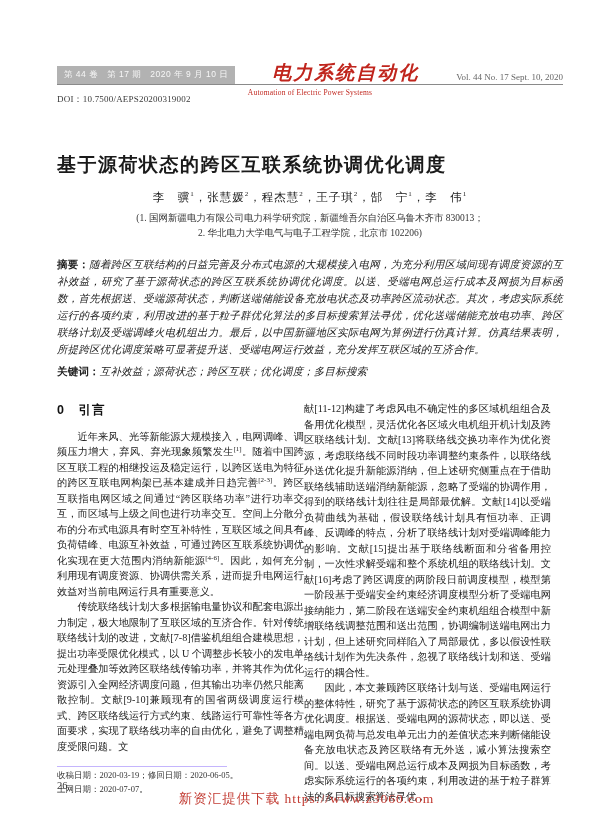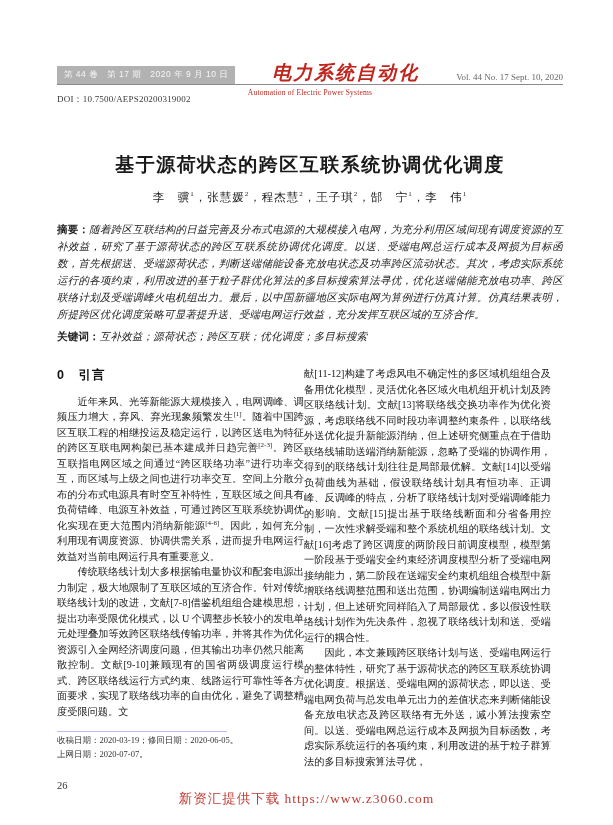--- a/index.html
+++ b/index.html
@@ -18,21 +18,21 @@
     padding:3px 7px;letter-spacing:.5px;white-space:nowrap;}
   .logo-cn{color:#c0251d;font-weight:bold;font-style:italic;font-size:19px;
     letter-spacing:2px;white-space:nowrap;transform:translateY(2px);}
   .issue-en{font-size:9px;color:#666;white-space:nowrap;padding-bottom:2px;}
   .hdr-row2{position:relative;height:18px;margin-top:3px;}
   .doi{font-size:9px;color:#3a3a3a;letter-spacing:.2px;}
   .journal-en{position:absolute;left:0;right:0;top:0;text-align:center;
     color:#c0251d;font-size:7.5px;letter-spacing:.2px;}
 
   
-  .title{margin-top:46px;text-align:center;font-size:19px;font-weight:bold;
+  .title{margin-top:46px;font-size:19px;font-weight:bold;
     font-family:"Liberation Sans","DejaVu Sans",sans-serif;
     letter-spacing:1.5px;color:#1a1a1a;}
   .authors{margin-top:12px;text-align:center;font-size:11.5px;color:#222;letter-spacing:1px;}
   .authors sup{font-size:7px;}
   .affil{margin-top:6px;text-align:center;font-size:9.5px;color:#333;line-height:1.55;}
 
   
   .abstract{margin-top:16px;font-size:10.5px;line-height:17px;text-align:justify;
     font-style:italic;color:#222;letter-spacing:.2px;}
   .abstract .lbl,.keywords .lbl{font-style:normal;font-weight:bold;
@@ -70,20 +70,24 @@
       <span class="issue-en">Vol. 44 No. 17 Sept. 10, 2020</span>
     </div>
     <div class="hdr-row2">
       <span class="doi">DOI：10.7500/AEPS20200319002</span>
       <span class="journal-en">Automation of Electric Power Systems</span>
     </div>
   </div>
 
   <div class="title">基于源荷状态的跨区互联系统协调优化调度</div>
   <div class="authors"><span>李　骥</span><sup>1</sup><span>，张慧媛</span><sup>2</sup><span>，程杰慧</span><sup>2</sup><span>，王子琪</span><sup>2</sup><span>，郜　宁</span><sup>1</sup><span>，李　伟</span><sup>1</sup></div>
+  <div class="affil">
+    <div>(1. 国网新疆电力有限公司电力科学研究院，新疆维吾尔自治区乌鲁木齐市 830013；</div>
+    <div>2. 华北电力大学电气与电子工程学院，北京市 102206)</div>
+  </div>
 
   <div class="abstract"><span class="lbl">摘要：</span><span>随着跨区互联结构的日益完善及分布式电源的大规模接入电网，为充分利用区域间现有调度资源的互补效益，研究了基于源荷状态的跨区互联系统协调优化调度。以送、受端电网总运行成本及网损为目标函数，首先根据送、受端源荷状态，判断送端储能设备充放电状态及功率跨区流动状态。其次，考虑实际系统运行的各项约束，利用改进的基于粒子群优化算法的多目标搜索算法寻优，优化送端储能充放电功率、跨区联络计划及受端调峰火电机组出力。最后，以中国新疆地区实际电网为算例进行仿真计算。仿真结果表明，所提跨区优化调度策略可显著提升送、受端电网运行效益，充分发挥互联区域的互济合作。</span></div>
   <div class="keywords"><span class="lbl">关键词：</span><span>互补效益；源荷状态；跨区互联；优化调度；多目标搜索</span></div>
 
   <div class="columns">
     <div class="col">
       <div class="sec-heading">0　引言</div>
       <p class="indent"><span>近年来风、光等新能源大规模接入，电网调峰、调频压力增大，弃风、弃光现象频繁发生</span><sup>[1]</sup><span>。随着中国跨区互联工程的相继投运及稳定运行，以跨区送电为特征的跨区互联电网构架已基本建成并日趋完善</span><sup>[2-3]</sup><span>。跨区互联指电网区域之间通过“跨区联络功率”进行功率交互，而区域与上级之间也进行功率交互。空间上分散分布的分布式电源具有时空互补特性，互联区域之间具有负荷错峰、电源互补效益，可通过跨区互联系统协调优化实现在更大范围内消纳新能源</span><sup>[4-6]</sup><span>。因此，如何充分利用现有调度资源、协调供需关系，进而提升电网运行效益对当前电网运行具有重要意义。</span></p>
       <p class="indent">传统联络线计划大多根据输电量协议和配套电源出力制定，极大地限制了互联区域的互济合作。针对传统联络线计划的改进，文献[7-8]借鉴机组组合建模思想，提出功率受限优化模式，以 U 个调整步长较小的发电单元处理叠加等效跨区联络线传输功率，并将其作为优化资源引入全网经济调度问题，但其输出功率仍然只能离散控制。文献[9-10]兼顾现有的国省两级调度运行模式、跨区联络线运行方式约束、线路运行可靠性等各方面要求，实现了联络线功率的自由优化，避免了调整精度受限问题。文</p>
       <div class="footnote">

